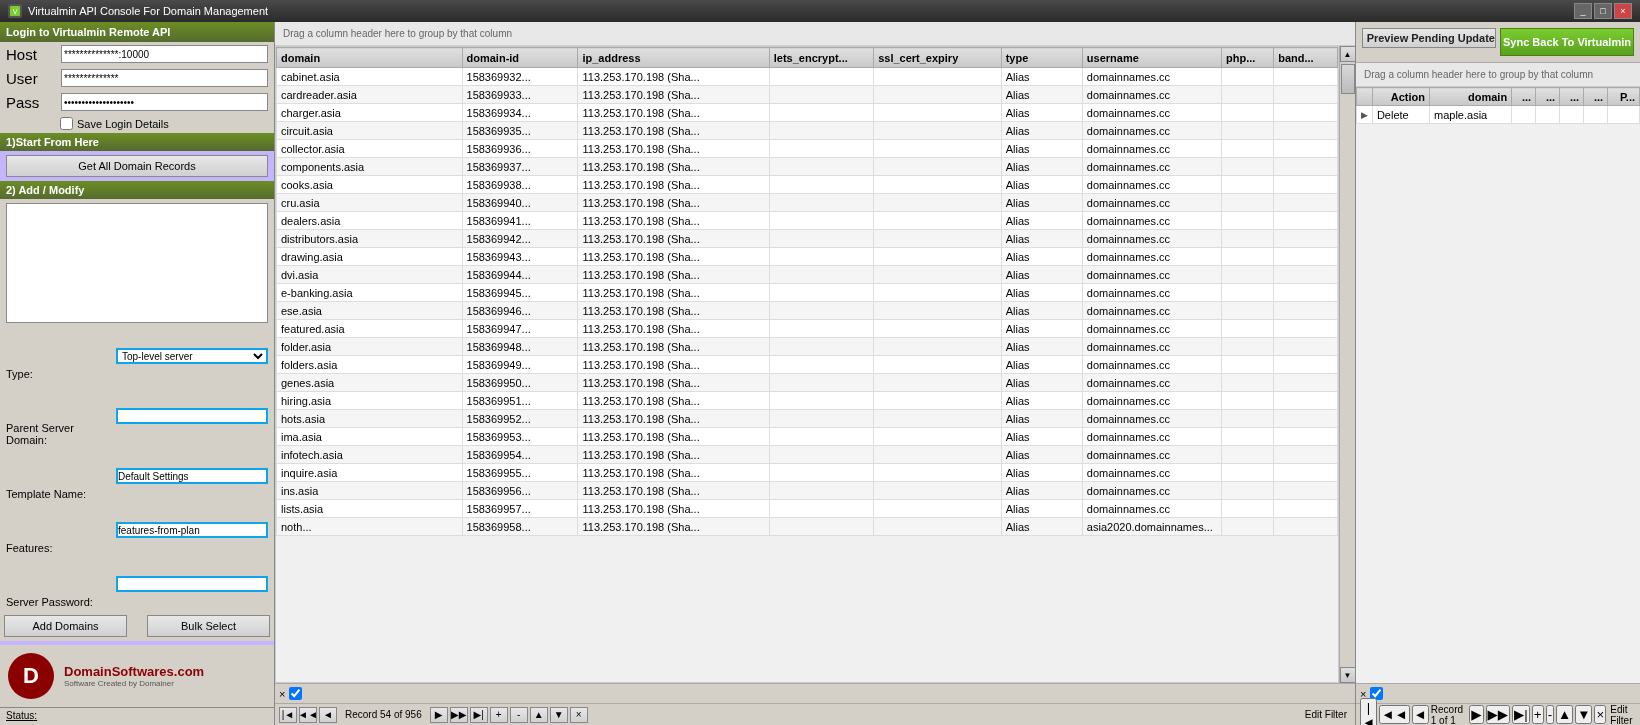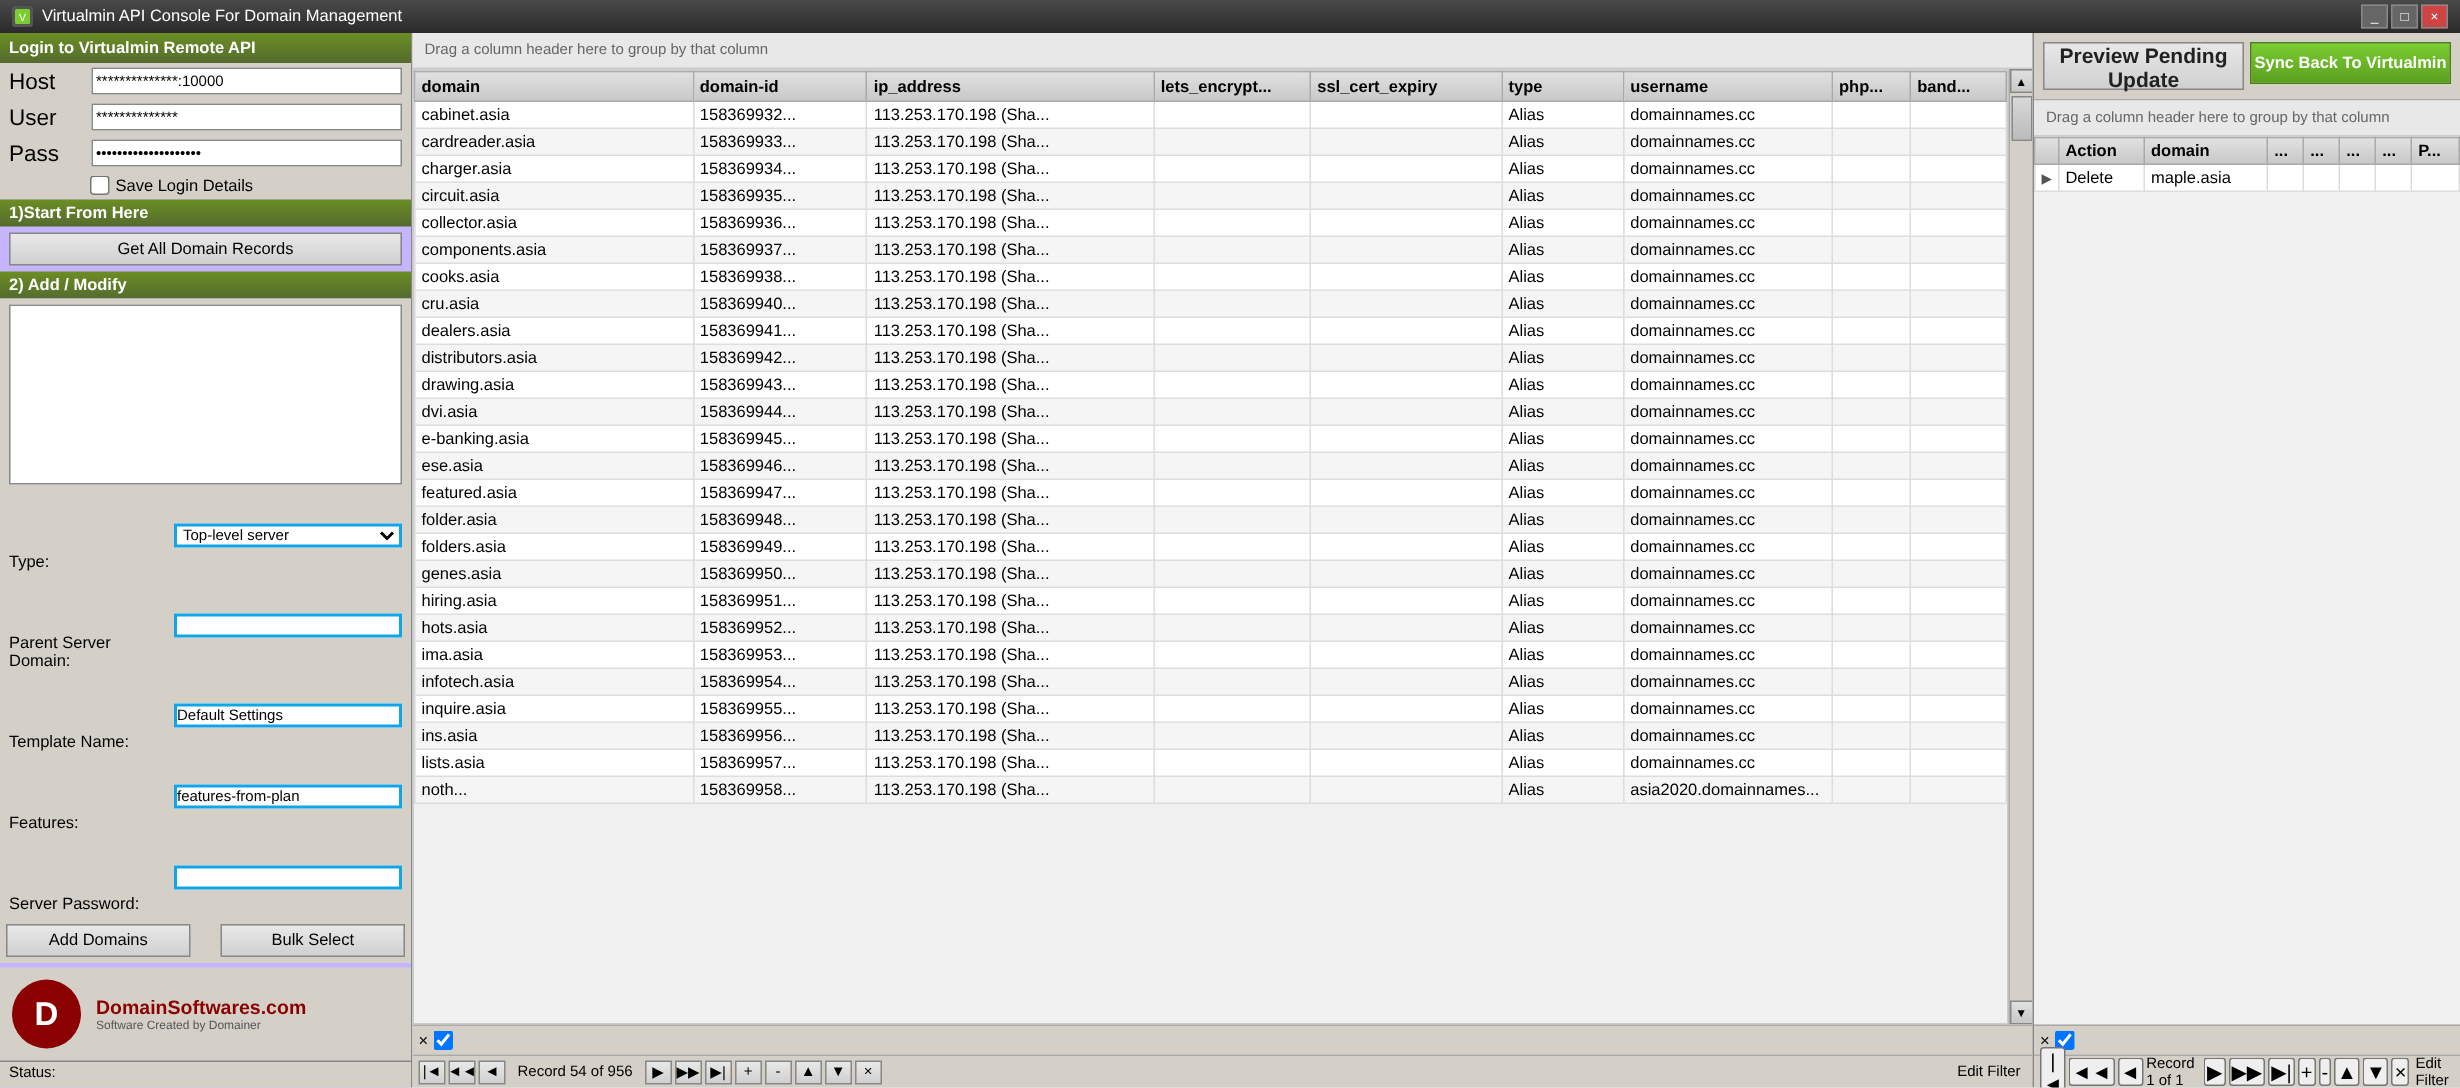--- a/index.html
+++ b/index.html
@@ -190,20 +190,21 @@
       font-size: 8px;
       color: #555;
     }
 
     #status-bar {
       background: #d4d0c8;
       border-top: 1px solid #888;
       padding: 2px 6px;
       font-size: 10px;
       height: 18px;
+      text-decoration: underline;
     }
 
     
     #center-panel {
       flex: 1;
       display: flex;
       flex-direction: column;
       background: #f0f0f0;
       overflow: hidden;
     }
@@ -330,27 +331,28 @@
     .right-top-bar {
       display: flex;
       gap: 4px;
       padding: 6px;
       background: #d4d0c8;
       border-bottom: 1px solid #aaa;
     }
 
     .btn-preview {
       flex: 1;
-      height: 32px;
+      height: 20px;
       background: linear-gradient(to bottom, #e8e8e8, #d0d0d0);
       border: 1px solid #888;
       cursor: pointer;
-      font-size: 14px;
+      font-size: 11px;
       font-weight: bold;
       color: #222;
+      text-align: right;
     }
 
     .btn-sync {
       flex: 1;
       height: 28px;
       background: linear-gradient(to bottom, #7acd30, #5ba020);
       border: 1px solid #4a8010;
       cursor: pointer;
       font-size: 11px;
       font-weight: bold;
@@ -376,21 +378,21 @@
     table.right-table {
       width: 100%;
       border-collapse: collapse;
       font-size: 11px;
     }
 
     table.right-table th {
       background: linear-gradient(to bottom, #e0e0e0, #c8c8c8);
       border: 1px solid #aaa;
       padding: 2px 4px;
-      text-align: left;
+      text-align: right;
       height: 18px;
       white-space: nowrap;
     }
 
     table.right-table td {
       border: 1px solid #ddd;
       padding: 1px 4px;
       height: 18px;
       white-space: nowrap;
       overflow: hidden;

